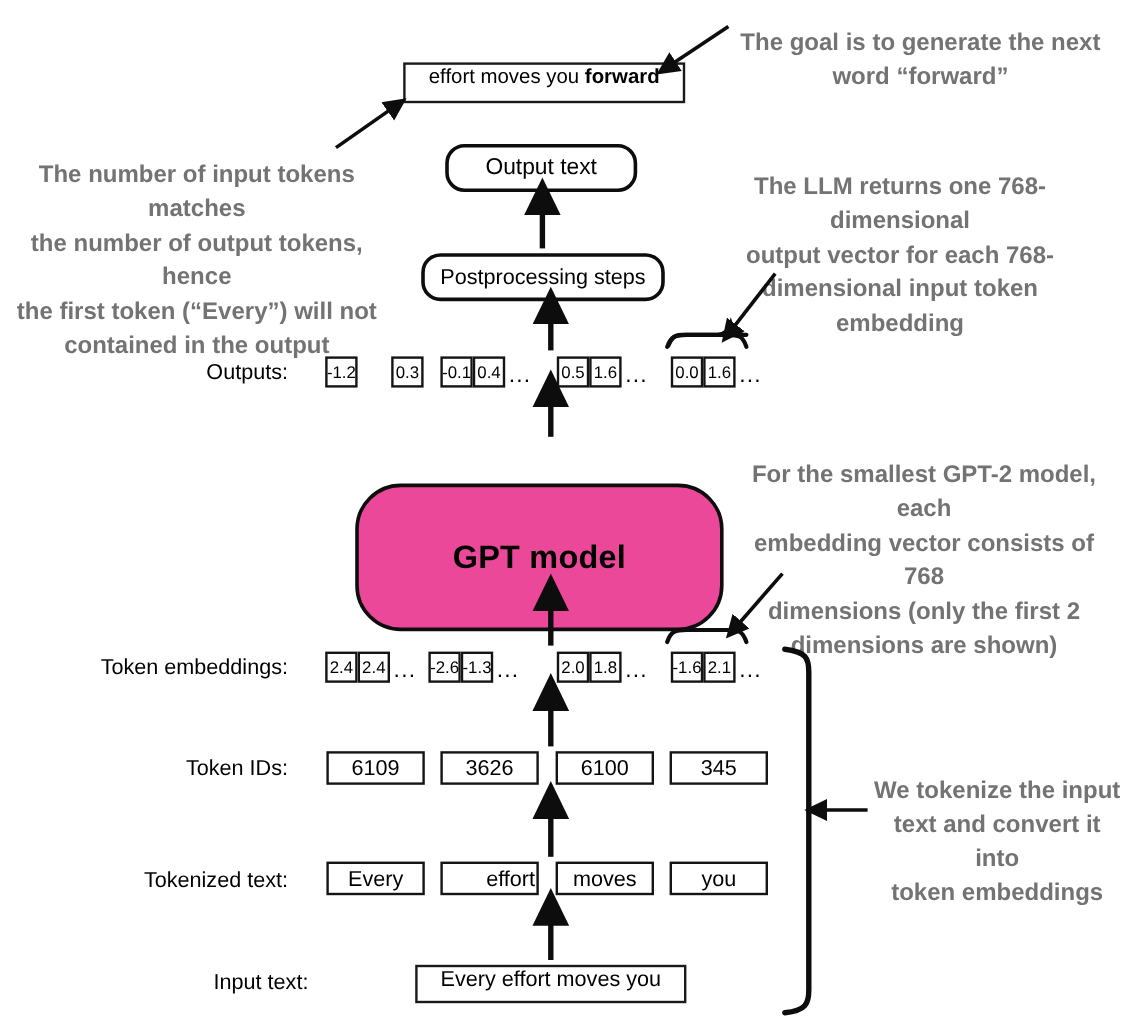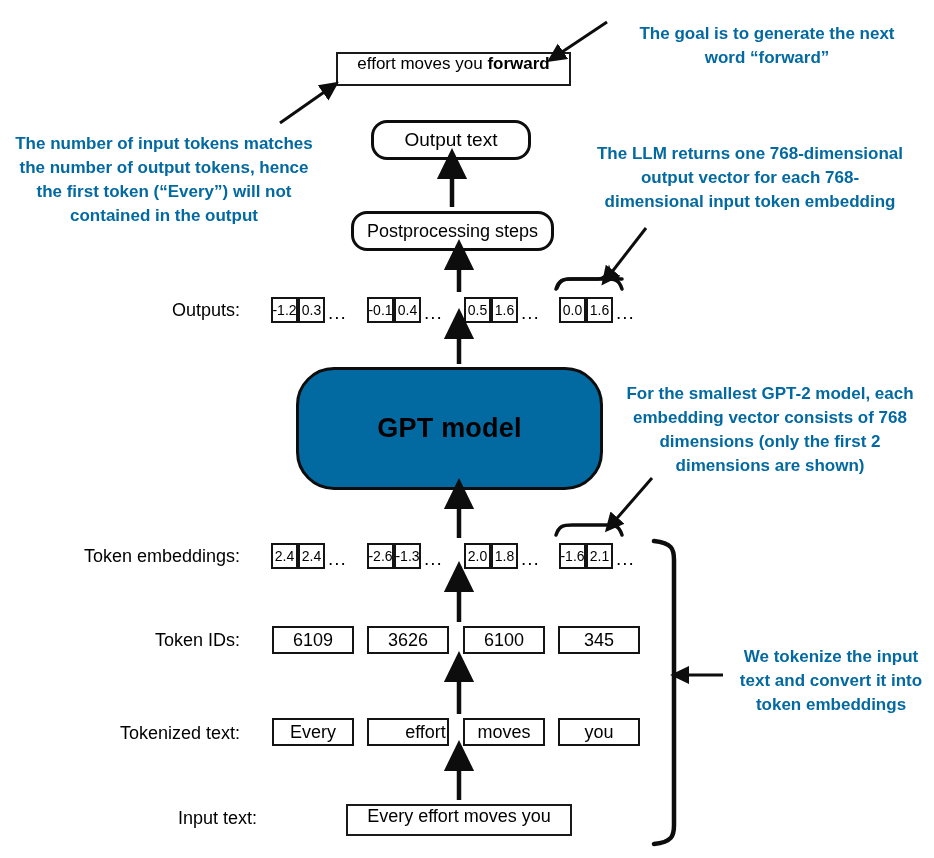--- a/index.html
+++ b/index.html
@@ -12,41 +12,41 @@
 
   
   .rect{border:2px solid #1a1a1a;background:#fff;display:flex;
         align-items:flex-start;justify-content:center;white-space:nowrap;}
 
   
   .round{border:3px solid #0d0d0d;background:#fff;border-radius:16px;
          display:flex;align-items:center;justify-content:center;white-space:nowrap;}
 
   
-  .gpt{border:3px solid #0d0d0d;background:#0369a1;border-radius:38px;
-       display:flex;align-items:center;justify-content:center;}
+  .gpt{border:3px solid #0d0d0d;background:#ec4899;border-radius:38px;
+       display:flex;align-items:center;justify-content:center;margin-top:36px;}
   .gpt-label{font-size:27px;font-weight:bold;letter-spacing:.2px;}
 
   
   .rowlabel{font-size:18px;text-align:right;white-space:nowrap;}
 
   
   .cell{border:2px solid #141414;background:#fff;display:flex;align-items:center;
         justify-content:center;font-size:14px;height:26px;box-sizing:border-box;}
   .grp{display:flex;align-items:center;}
   .dots{font-size:19px;margin-left:3px;letter-spacing:1px;line-height:1;
         position:relative;top:2px;}
 
   
   .tokbox{border:2px solid #141414;background:#fff;display:flex;align-items:center;
           justify-content:center;font-size:18px;height:28px;box-sizing:border-box;}
 
   
-  .note{font-size:17px;font-weight:bold;line-height:1.42;text-align:center;
-        color:#0369a1;}
+  .note{font-size:20px;font-weight:bold;line-height:1.42;text-align:center;
+        color:#737373;}
 
   
   .overlay{position:absolute;left:0;top:0;width:934px;height:858px;
            pointer-events:none;}
 </style>
 </head>
 <body>
 
 <div class="stage">
 
@@ -59,21 +59,21 @@
   <div class="abs round" style="left:371px;top:120px;width:160px;height:40px;font-size:19px;">
     <span>Output text</span>
   </div>
 
   <div class="abs round" style="left:351px;top:211px;width:203px;height:40px;font-size:18px;">
     <span>Postprocessing steps</span>
   </div>
 
   <div class="abs rowlabel" style="left:120px;top:300px;width:120px;">Outputs:</div>
 
-  <div class="abs grp" style="left:271px;top:297px;">
+  <div class="abs grp" style="left:271px;top:297px;gap:28px;">
     <div class="cell" style="width:27px;">-1.2</div>
     <div class="cell" style="width:27px;">0.3</div>
     <span class="dots">...</span>
   </div>
 
   <div class="abs grp" style="left:367px;top:297px;">
     <div class="cell" style="width:27px;">-0.1</div>
     <div class="cell" style="width:27px;">0.4</div>
     <span class="dots">...</span>
   </div>
@@ -94,21 +94,21 @@
     <span class="gpt-label">GPT model</span>
   </div>
 
   <div class="abs rowlabel" style="left:60px;top:546px;width:180px;">Token embeddings:</div>
 
   <div class="abs grp" style="left:271px;top:543px;">
     <div class="cell" style="width:27px;">2.4</div>
     <div class="cell" style="width:27px;">2.4</div>
     <span class="dots">...</span>
   </div>
-  <div class="abs grp" style="left:367px;top:543px;">
+  <div class="abs grp" style="left:357px;top:543px;">
     <div class="cell" style="width:27px;">-2.6</div>
     <div class="cell" style="width:27px;">-1.3</div>
     <span class="dots">...</span>
   </div>
   <div class="abs grp" style="left:464px;top:543px;">
     <div class="cell" style="width:27px;">2.0</div>
     <div class="cell" style="width:27px;">1.8</div>
     <span class="dots">...</span>
   </div>
   <div class="abs grp" style="left:559px;top:543px;">

